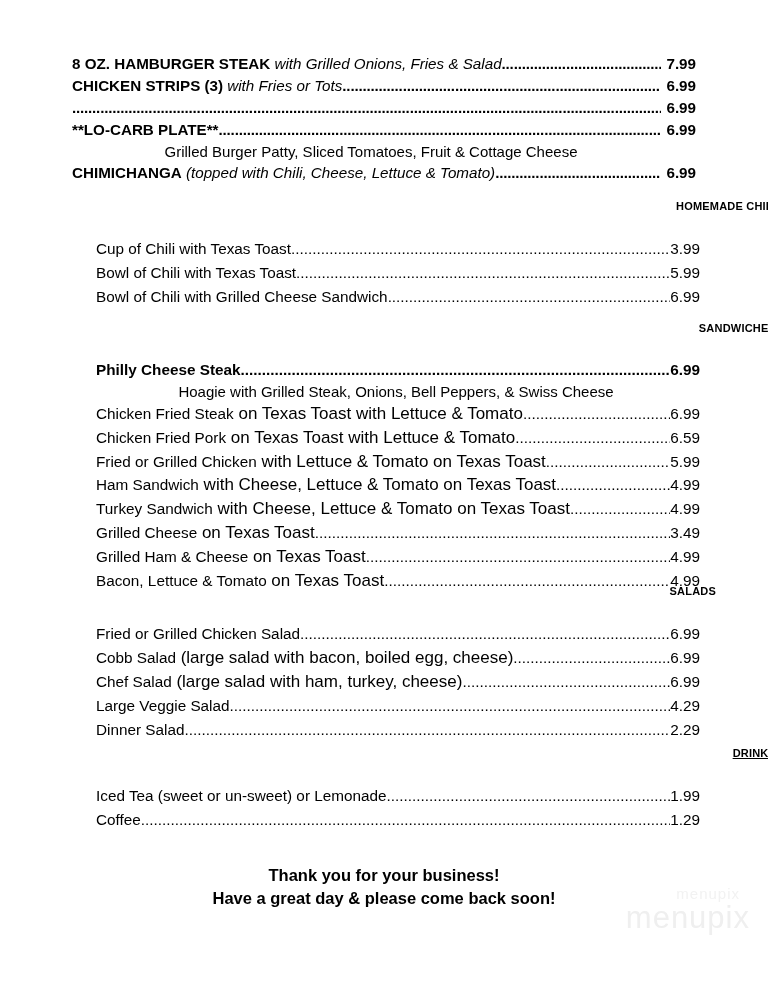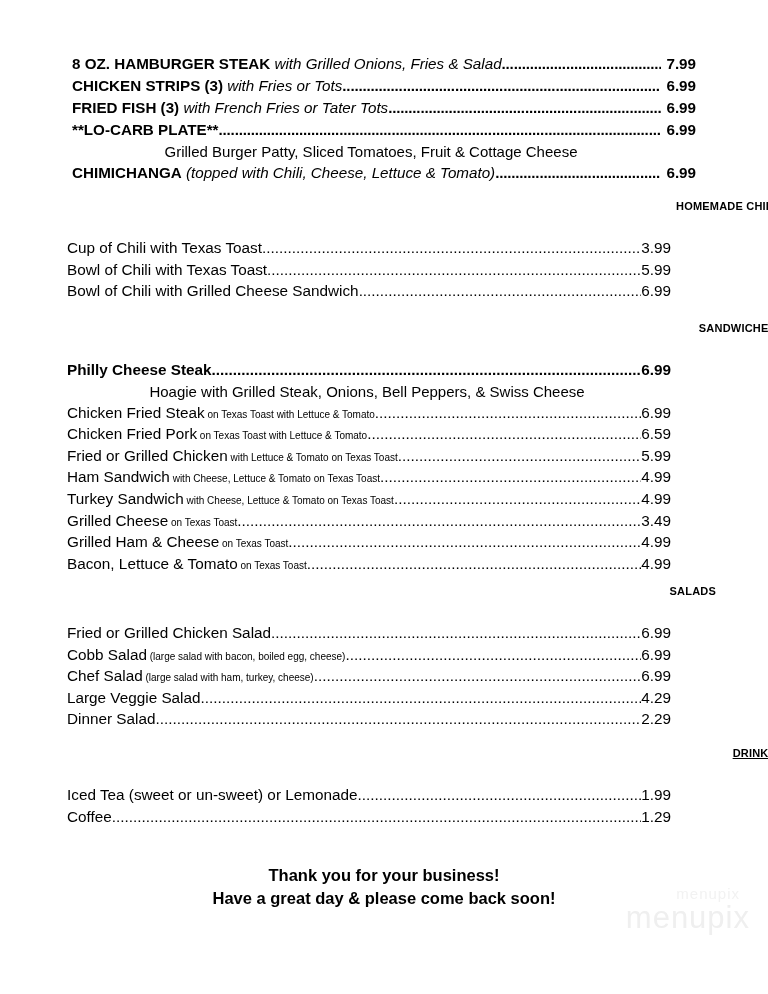--- a/index.html
+++ b/index.html
@@ -102,30 +102,30 @@
     text-align: right;
     font-weight: bold;
     font-size: 11px;
     letter-spacing: 0.2px;
     padding-left: 8px;
   }
 
   
   .sect {
     position: absolute;
-    left: 67px;
+    left: 96px;
     width: 604px;
   }
   .sect .item {
     font-size: 15.3px;
     margin-bottom: 0.5px;
   }
   .sect .item .names { font-weight: normal; }
   .sect .item .qual {
-    font-size: 10px;
+    font-size: 17px;
   }
   .sect .item .price { font-weight: normal; }
   .sect .item.bold .names,
   .sect .item.bold .price,
   .sect .item.bold .leader { font-weight: bold; }
 
   .sect .sub-desc-lower {
     text-align: center;
     font-size: 15px;
     line-height: 1.4;
@@ -166,21 +166,20 @@
       <span class="price">7.99</span>
     </div>
 
     <div class="line">
       <span class="names"><span>CHICKEN STRIPS (3)</span><span class="qual"> with Fries or Tots </span></span>
       <span class="leader"></span>
       <span class="price">6.99</span>
     </div>
 
     <div class="line">
-      <span class="names"><span>FRIED FISH (3)</span><span class="qual"> with French Fries or Tater Tots</span></span>
       <span class="leader"></span>
       <span class="price">6.99</span>
     </div>
 
     <div class="line">
       <span class="names"><span>**LO-CARB PLATE**</span><span class="qual"> </span></span>
       <span class="leader"></span>
       <span class="price">6.99</span>
     </div>
 

